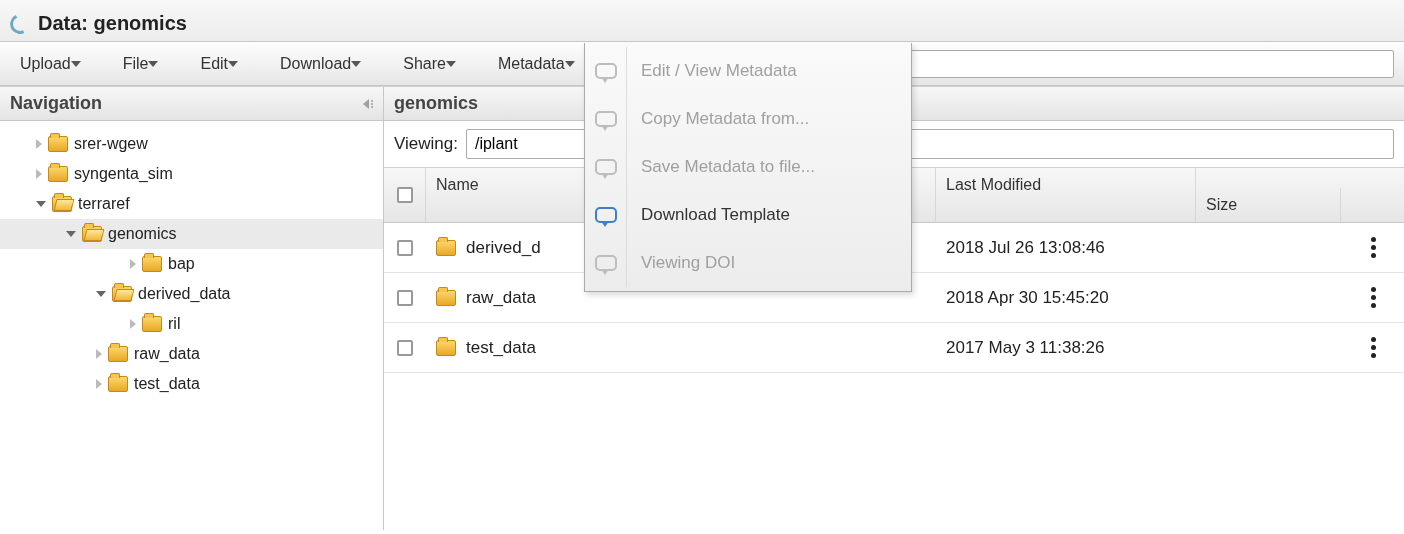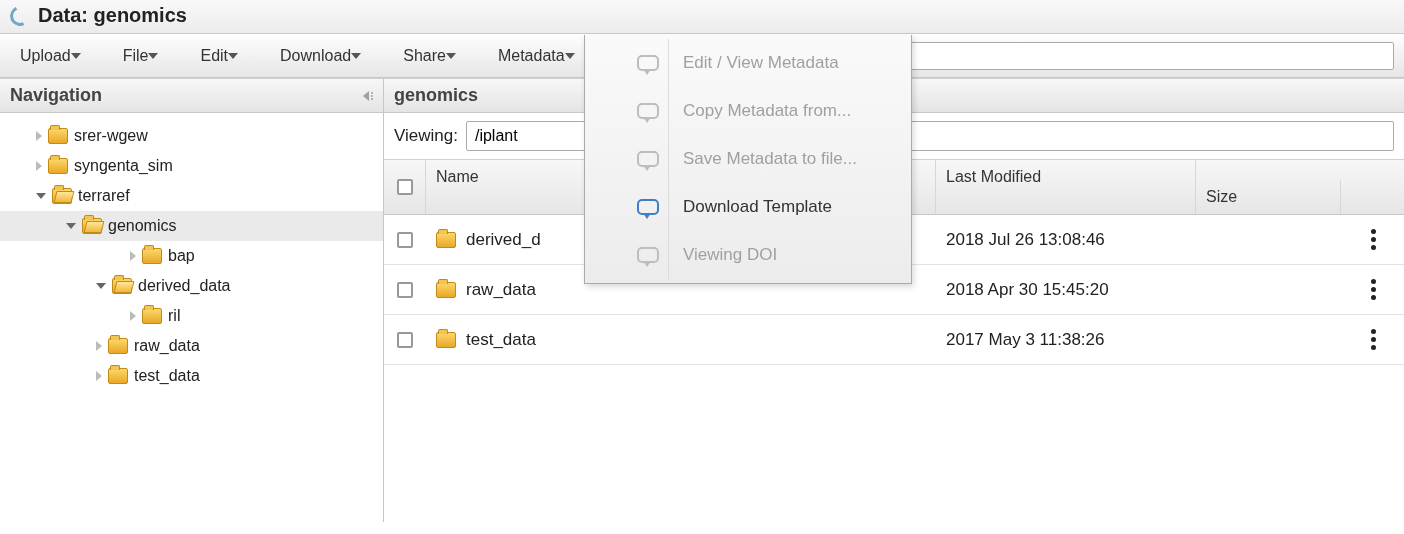--- a/index.html
+++ b/index.html
@@ -9,21 +9,21 @@
     background: #fff;
     color: #222;
     width: 1404px;
     height: 534px;
     overflow: hidden;
   }
   .titlebar {
     display: flex;
     align-items: center;
     gap: 8px;
-    padding: 4px 10px 6px 10px;
+    padding: 12px 10px 6px 10px;
     background: linear-gradient(#f8f8f8,#ececec);
     border-bottom: 1px solid #c9c9c9;
     font-weight: bold;
     font-size: 20px;
   }
   .logo-icon {
     width: 20px; height: 20px;
     border: 3px solid #6fa8c4;
     border-top-color: transparent;
     border-right-color: transparent;
@@ -213,21 +213,21 @@
     z-index:10;
     padding:4px 0;
   }
   .menu-item{
     display:flex;align-items:center;gap:14px;
     padding:10px 14px;
     font-size:17px;color:#333;cursor:pointer;
   }
   .menu-item.disabled{color:#a0a0a0;cursor:default;}
   .gutter{width:42px;display:flex;align-items:center;justify-content:center;border-right:1px solid #dcdcdc;align-self:stretch;}
-  .menu-item{padding:0;padding-right:12px;height:48px;margin-left:42px;}
+  .menu-item{padding:0;padding-right:12px;height:48px;}
   .menu-label{flex:1;}
   .sub-arrow{width:0;height:0;border-top:5px solid transparent;border-bottom:5px solid transparent;border-left:6px solid #88a8d8;}
   .speech-icon{
     width:22px;height:16px;border:2px solid currentColor;border-radius:5px;position:relative;color:#bdbdbd;
   }
   .menu-item:not(.disabled) .speech-icon{color:#3f7fc7;}
   .speech-icon::after{
     content:"";position:absolute;bottom:-6px;left:4px;width:0;height:0;
     border-left:4px solid transparent;border-right:4px solid transparent;border-top:6px solid currentColor;
   }

